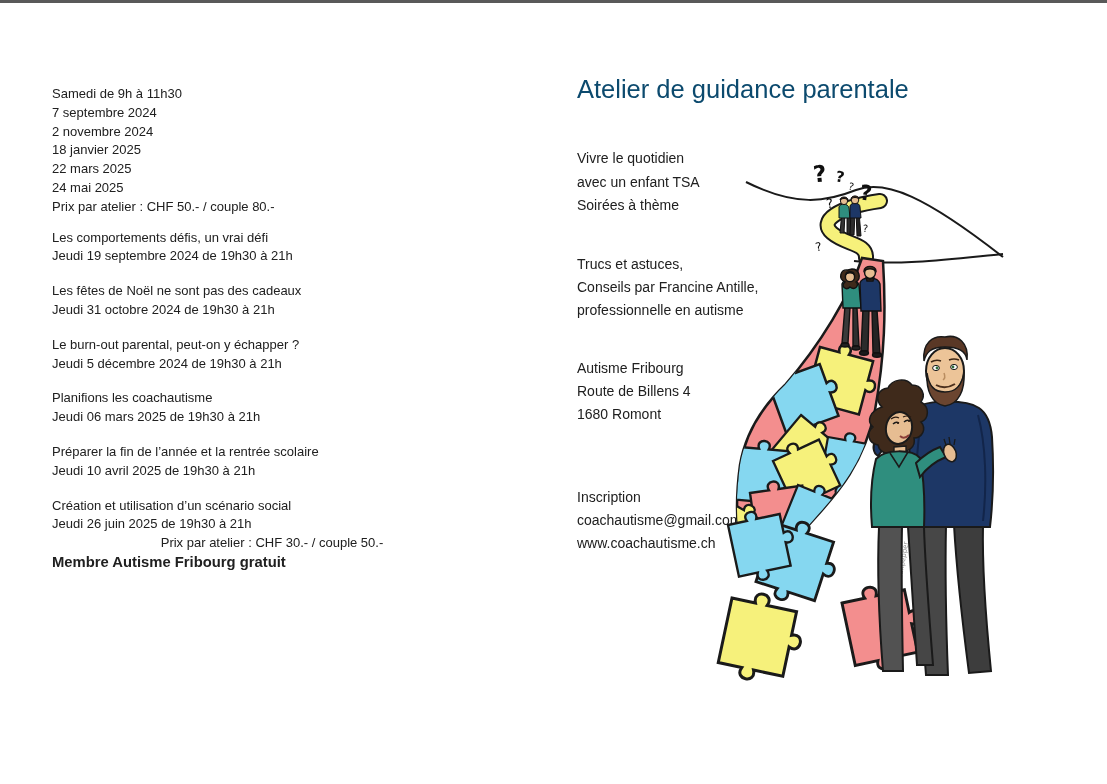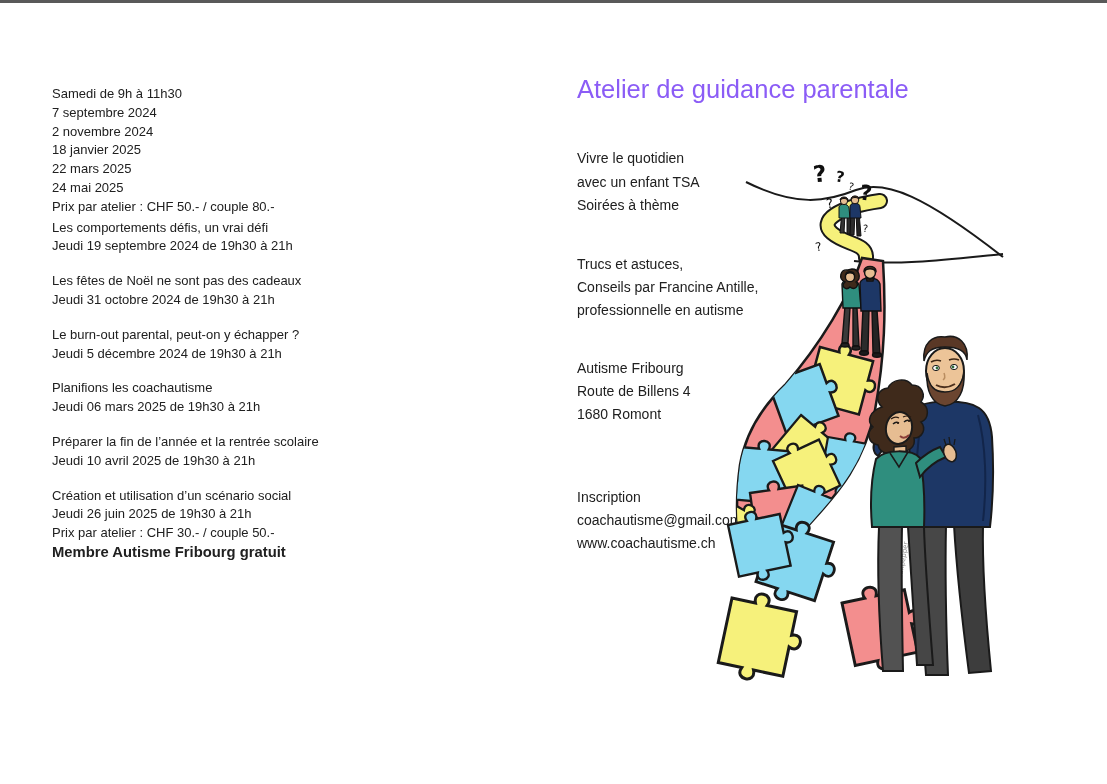--- a/index.html
+++ b/index.html
@@ -11,27 +11,27 @@
 
   
   .left{position:absolute;left:52px;top:78px;width:440px;}
   .left p{margin:0;font-size:13px;line-height:18.8px;}
   .left h1{margin:0;font-size:14.8px;line-height:19px;font-weight:bold;}
   .left h2{margin:0;font-size:14.8px;line-height:19px;font-weight:bold;}
   .sched{margin-top:7px;}
   .price1{margin-top:14px;}
   .theme-h{margin-top:25px;}
   .pair{margin-top:16px;}
-  .pair.first{margin-top:2px;}
-  .price2{margin-top:17px;}
+  .pair.first{margin-top:12px;}
+  .price2{margin-top:17px;text-align:center;}
   .membre{margin-top:22px;font-size:15px;}
 
   
   .right{position:absolute;left:577px;top:72px;width:440px;}
-  .rtitle{margin:0;font-size:25.5px;line-height:34px;font-weight:400;color:#8b5cf6;}
+  .rtitle{margin:0;font-size:25.5px;line-height:34px;font-weight:400;color:#0c4a6e;}
   .right p{margin:0;font-size:14px;line-height:23px;}
   .sub{margin-top:40px;}
   .sub p{line-height:24px;}
   .soirees{margin-top:30px;}
   .trucs{margin-top:36px;}
   .addr{margin-top:35px;}
   .insc{margin-top:60px;}
 
   
   .illus{position:absolute;left:570px;top:55px;width:537px;height:710px;}

